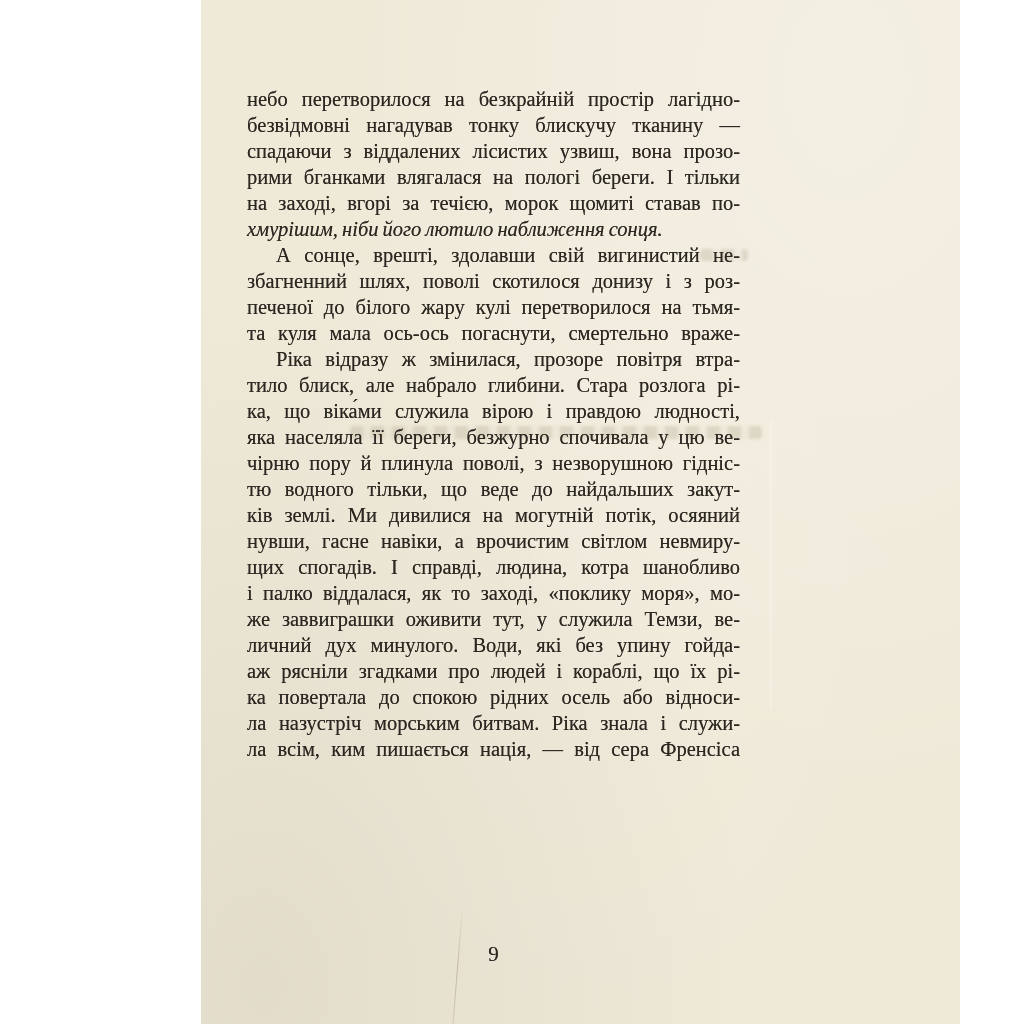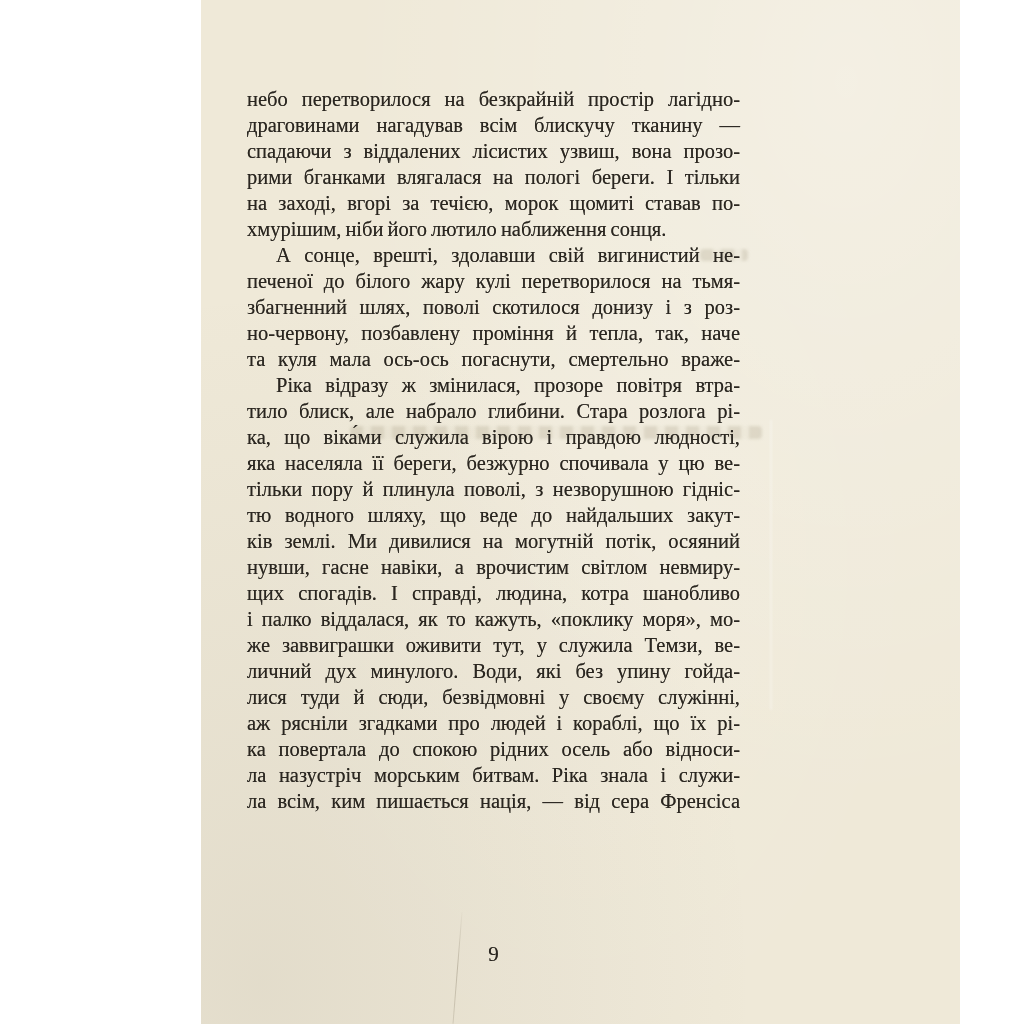--- a/index.html
+++ b/index.html
@@ -39,21 +39,21 @@
     text-shadow: 0 0 0.5px rgba(42,38,32,0.65);
   }
   .line {
     height: 26px;
     line-height: 26px;
     text-align: justify;
     text-align-last: justify;
     word-spacing: -1px;
   }
   .line.indent { text-indent: 29px; }
-  .line.para-end { text-align-last: left; }
+  .line.para-end { text-align-last: left; font-style: italic; }
   .page-number {
     position: absolute;
     left: 46px;
     top: 941px;
     width: 493px;
     text-align: center;
     color: var(--ink, #2a2620);
     font-family: "Liberation Serif", "DejaVu Serif", serif;
     font-size: 21px;
     line-height: 26px;
@@ -94,47 +94,45 @@
 
 <div class="canvas">
   <div class="book-page">
     <div class="show-through st-1"></div>
     <div class="show-through st-2"></div>
     <div class="crease-bottom"></div>
     <div class="crease-right"></div>
     <div class="text-block">
         <div>
           <div class="line">небо перетворилося на безкрайній простір лагідно-</div>
-          <div class="line">драговинами нагадував всім блискучу тканину —</div>
+          <div class="line">безвідмовні нагадував тонку блискучу тканину —</div>
           <div class="line">спадаючи з віддалених лісистих узвиш, вона прозо-</div>
           <div class="line">рими бганками влягалася на пологі береги. І тільки</div>
           <div class="line">на заході, вгорі за течією, морок щомиті ставав по-</div>
           <div class="line para-end">хмурішим, ніби його лютило наближення сонця.</div>
         </div>
         <div>
           <div class="line indent">А сонце, врешті, здолавши свій вигинистий не-</div>
+          <div class="line">збагненний шлях, поволі скотилося донизу і з роз-</div>
           <div class="line">печеної до білого жару кулі перетворилося на тьмя-</div>
-          <div class="line">збагненний шлях, поволі скотилося донизу і з роз-</div>
-          <div class="line">но-червону, позбавлену проміння й тепла, так, наче</div>
           <div class="line">та куля мала ось-ось погаснути, смертельно враже-</div>
         </div>
         <div>
           <div class="line indent">Ріка відразу ж змінилася, прозоре повітря втра-</div>
           <div class="line">тило блиск, але набрало глибини. Стара розлога рі-</div>
           <div class="line">ка, що віка́ми служила вірою і правдою людності,</div>
           <div class="line">яка населяла її береги, безжурно спочивала у цю ве-</div>
-          <div class="line">тільки пору й плинула поволі, з незворушною гідніс-</div>
-          <div class="line">тю водного шляху, що веде до найдальших закут-</div>
+          <div class="line">чірню пору й плинула поволі, з незворушною гідніс-</div>
+          <div class="line">тю водного тільки, що веде до найдальших закут-</div>
           <div class="line">ків землі. Ми дивилися на могутній потік, осяяний</div>
           <div class="line">нувши, гасне навіки, а врочистим світлом невмиру-</div>
           <div class="line">щих спогадів. І справді, людина, котра шанобливо</div>
-          <div class="line">і палко віддалася, як то кажуть, «поклику моря», мо-</div>
+          <div class="line">і палко віддалася, як то заході, «поклику моря», мо-</div>
           <div class="line">же заввиграшки оживити тут, у служила Темзи, ве-</div>
           <div class="line">личний дух минулого. Води, які без упину гойда-</div>
-          <div class="line">лися туди й сюди, безвідмовні у своєму служінні,</div>
           <div class="line">аж рясніли згадками про людей і кораблі, що їх рі-</div>
           <div class="line">ка повертала до спокою рідних осель або відноси-</div>
           <div class="line">ла назустріч морським битвам. Ріка знала і служи-</div>
           <div class="line">ла всім, ким пишається нація, — від сера Френсіса</div>
         </div>
       </div>
     <div class="page-number">9</div>
   </div>
 </div>
 

